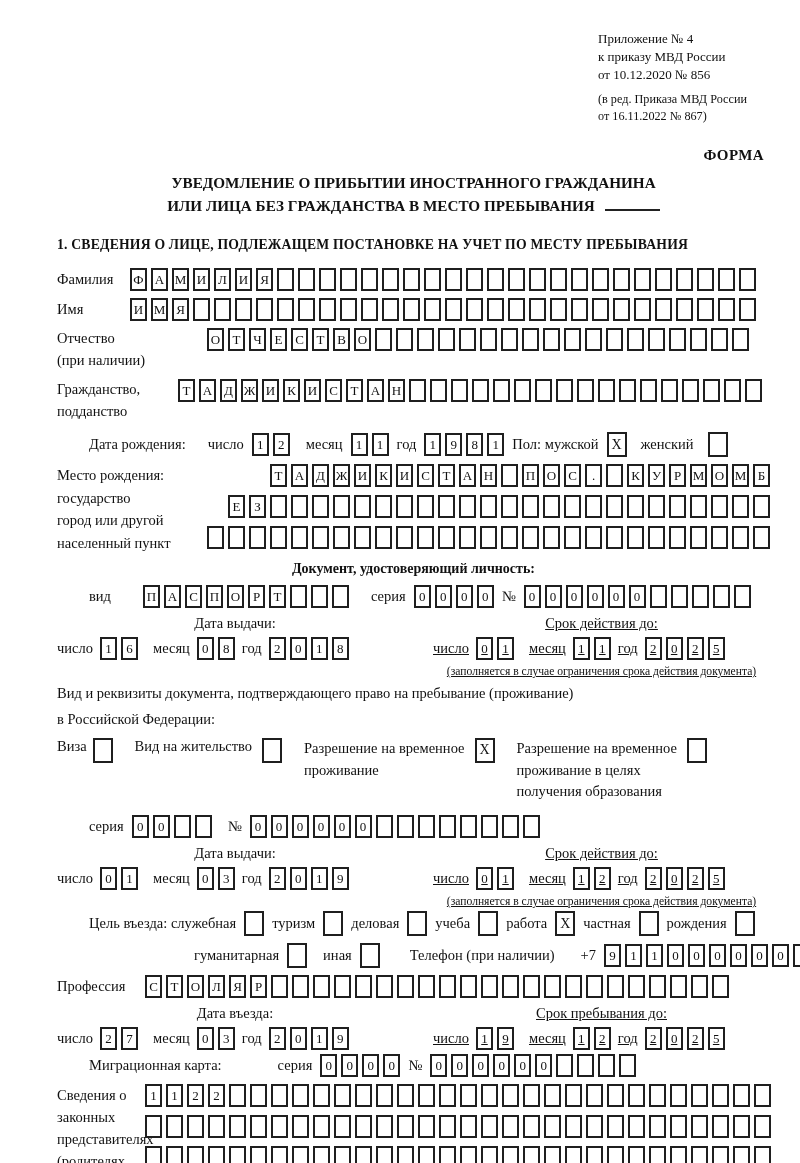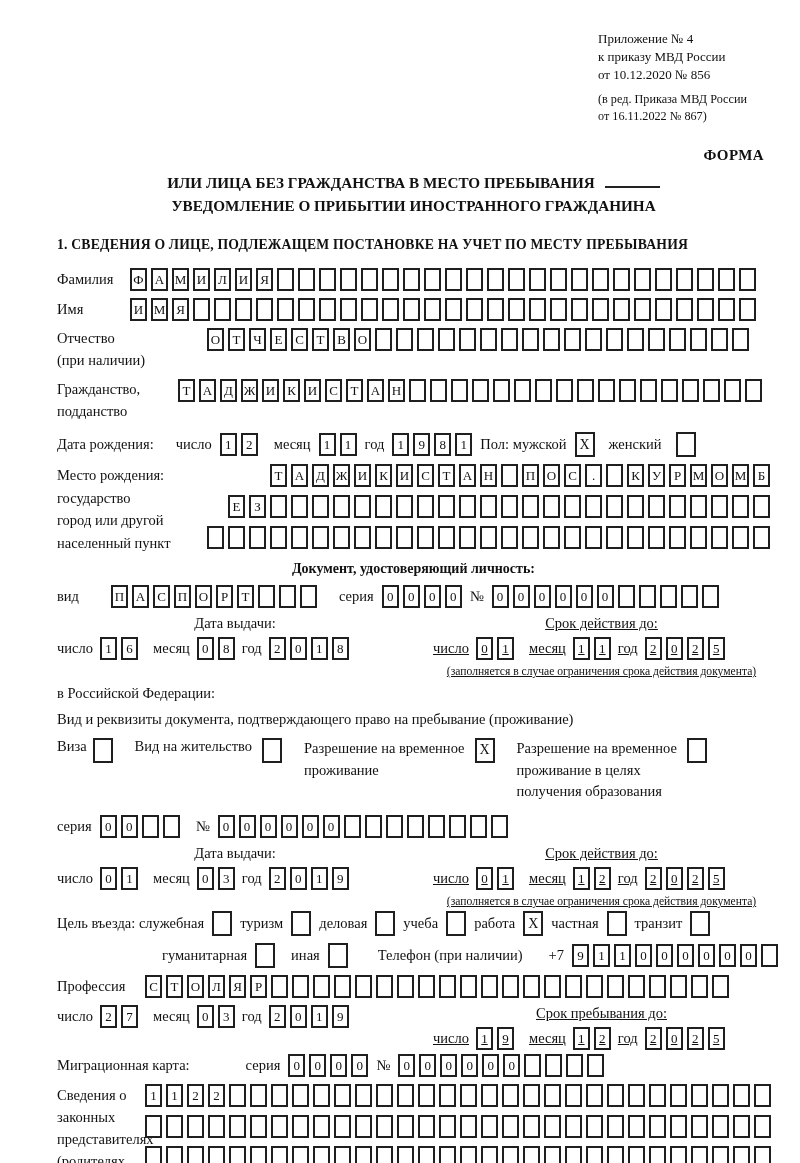--- a/index.html
+++ b/index.html
@@ -31,21 +31,21 @@
     flex:0 0 17px; width:17px; height:23px;
     border:2px solid #1f1f1f; background:#fff;
     display:flex; align-items:center; justify-content:center;
     font-size:13px; padding-top:1px;
   }
   .cb {
     flex:0 0 20px; width:20px; height:25px;
     border:2px solid #1f1f1f; background:#fff;
     display:flex; align-items:center; justify-content:center;
     font-size:14px;
-  } .g8 { gap:8px; }
+  } .g8 { gap:8px;margin-left:32px; }
 
   .center-b { text-align:center; font-weight:bold; font-size:14px; margin:2px 0 8px; }
   .twocol { display:flex; margin-bottom:3px; }
   .col-l { width:356px; }
   .col-r { flex:1; padding-left:20px;text-decoration:underline; }
   .datehdr { text-align:center; font-size:14.5px; margin-bottom:5px; }
   .daterow { display:flex; align-items:center; gap:7px; }
   .note { font-size:11.6px; text-align:center; margin-top:5px; white-space:nowrap; }
 
   .stay-line { font-size:14.5px; line-height:1.75; }
@@ -63,22 +63,22 @@
     <div>Приложение № 4</div>
     <div>к приказу МВД России</div>
     <div>от 10.12.2020 № 856</div>
     <div class="rev rev1">(в ред. Приказа МВД России</div>
     <div class="rev">от 16.11.2022 № 867)</div>
   </div>
 
   <div class="forma">ФОРМА</div>
 
   <div class="title">
+    <div>УВЕДОМЛЕНИЕ О ПРИБЫТИИ ИНОСТРАННОГО ГРАЖДАНИНА</div>
     <div><span>ИЛИ ЛИЦА БЕЗ ГРАЖДАНСТВА В МЕСТО ПРЕБЫВАНИЯ</span><span class="blank"></span></div>
-    <div>УВЕДОМЛЕНИЕ О ПРИБЫТИИ ИНОСТРАННОГО ГРАЖДАНИНА</div>
   </div>
 
   <div class="sec-h">1. СВЕДЕНИЯ О ЛИЦЕ, ПОДЛЕЖАЩЕМ ПОСТАНОВКЕ НА УЧЕТ ПО МЕСТУ ПРЕБЫВАНИЯ</div>
 
   <div class="frow">
     <span class="lbl" style="width:73px">Фамилия</span>
     <span class="cells">
         <span class="cell">Ф</span>
         <span class="cell">А</span>
         <span class="cell">М</span>
@@ -425,22 +425,22 @@
             <span class="cell">2</span>
             <span class="cell">0</span>
             <span class="cell">2</span>
             <span class="cell">5</span>
           </span>
       </div>
       <div class="note">(заполняется в случае ограничения срока действия документа)</div>
     </div>
   </div>
 
+  <div class="stay-line">Вид и реквизиты документа, подтверждающего право на пребывание (проживание)</div>
   <div class="stay-line">в Российской Федерации:</div>
-  <div class="stay-line">Вид и реквизиты документа, подтверждающего право на пребывание (проживание)</div>
 
   <div class="opts">
     <div class="opt" style="gap:6px">
       <span class="lbl">Виза</span>
       <span class="cb"></span>
     </div>
     <div class="opt">
       <span class="lbl">Вид на жительство</span>
       <span class="cb"></span>
     </div>
@@ -542,21 +542,21 @@
     <span class="lbl">туризм</span>
     <span class="cb"></span>
     <span class="lbl">деловая</span>
     <span class="cb"></span>
     <span class="lbl">учеба</span>
     <span class="cb"></span>
     <span class="lbl">работа</span>
     <span class="cb">X</span>
     <span class="lbl">частная</span>
     <span class="cb"></span>
-    <span class="lbl">транзит</span>
+    <span class="lbl">рождения</span>
     <span class="cb"></span>
   </div>
 
   <div class="frow g8" style="padding-left:105px">
     <span class="lbl">гуманитарная</span>
     <span class="cb"></span>
     <span class="lbl" style="margin-left:8px">иная</span>
     <span class="cb"></span>
     <span class="lbl" style="margin-left:22px">Телефон (при наличии)</span>
     <span class="lbl" style="margin-left:18px">+7</span>
@@ -603,20 +603,21 @@
         <span class="cell"></span>
         <span class="cell"></span>
         <span class="cell"></span>
         <span class="cell"></span>
         <span class="cell"></span>
       </span>
   </div>
 
   <div class="twocol">
     <div class="col-l">
+      <div class="datehdr">Дата въезда:</div>
       <div class="daterow">
         <span class="lbl">число</span>
         <span class="cells">
             <span class="cell">2</span>
             <span class="cell">7</span>
           </span>
         <span class="lbl" style="margin-left:8px">месяц</span>
         <span class="cells">
             <span class="cell">0</span>
             <span class="cell">3</span>

